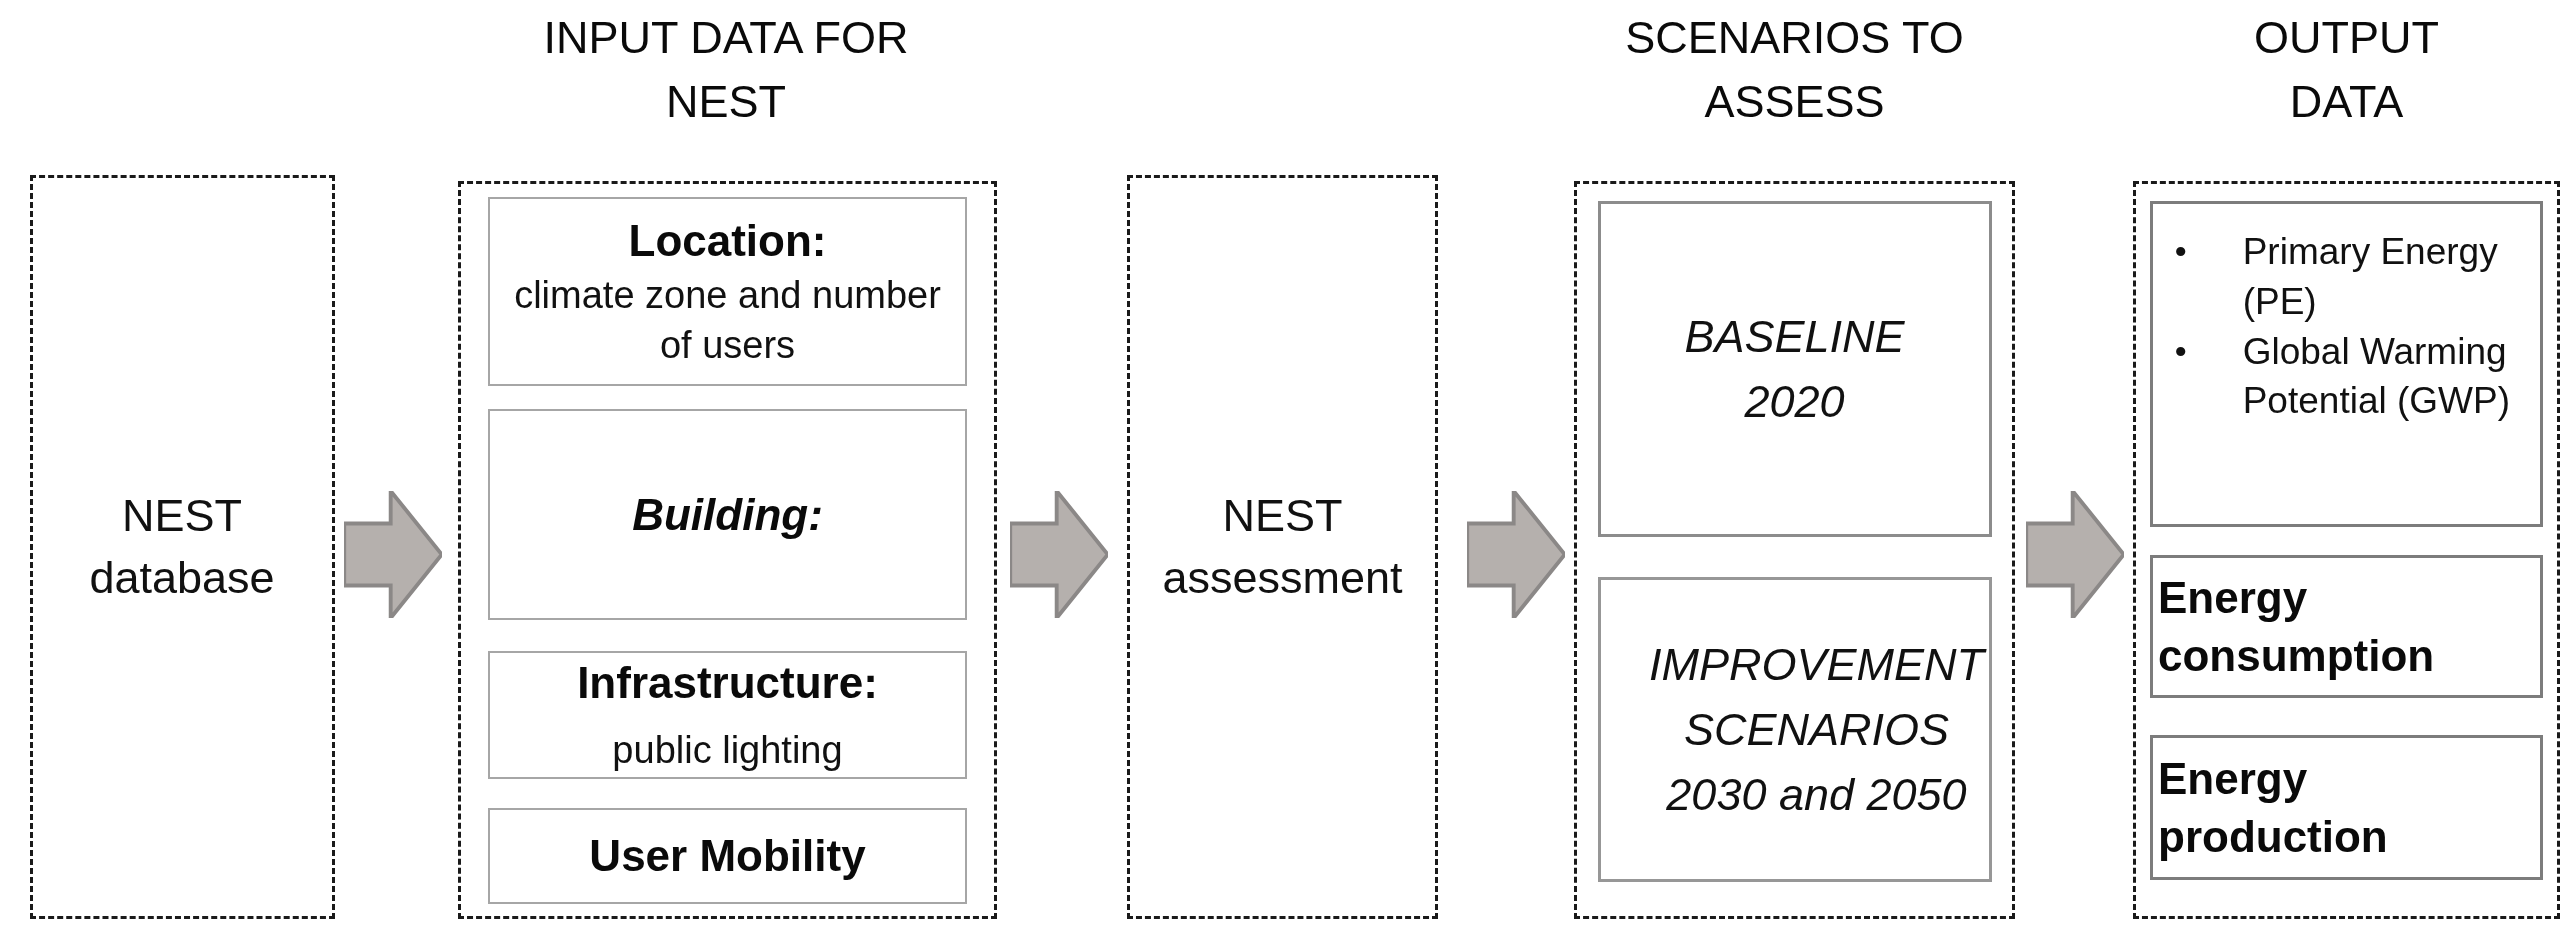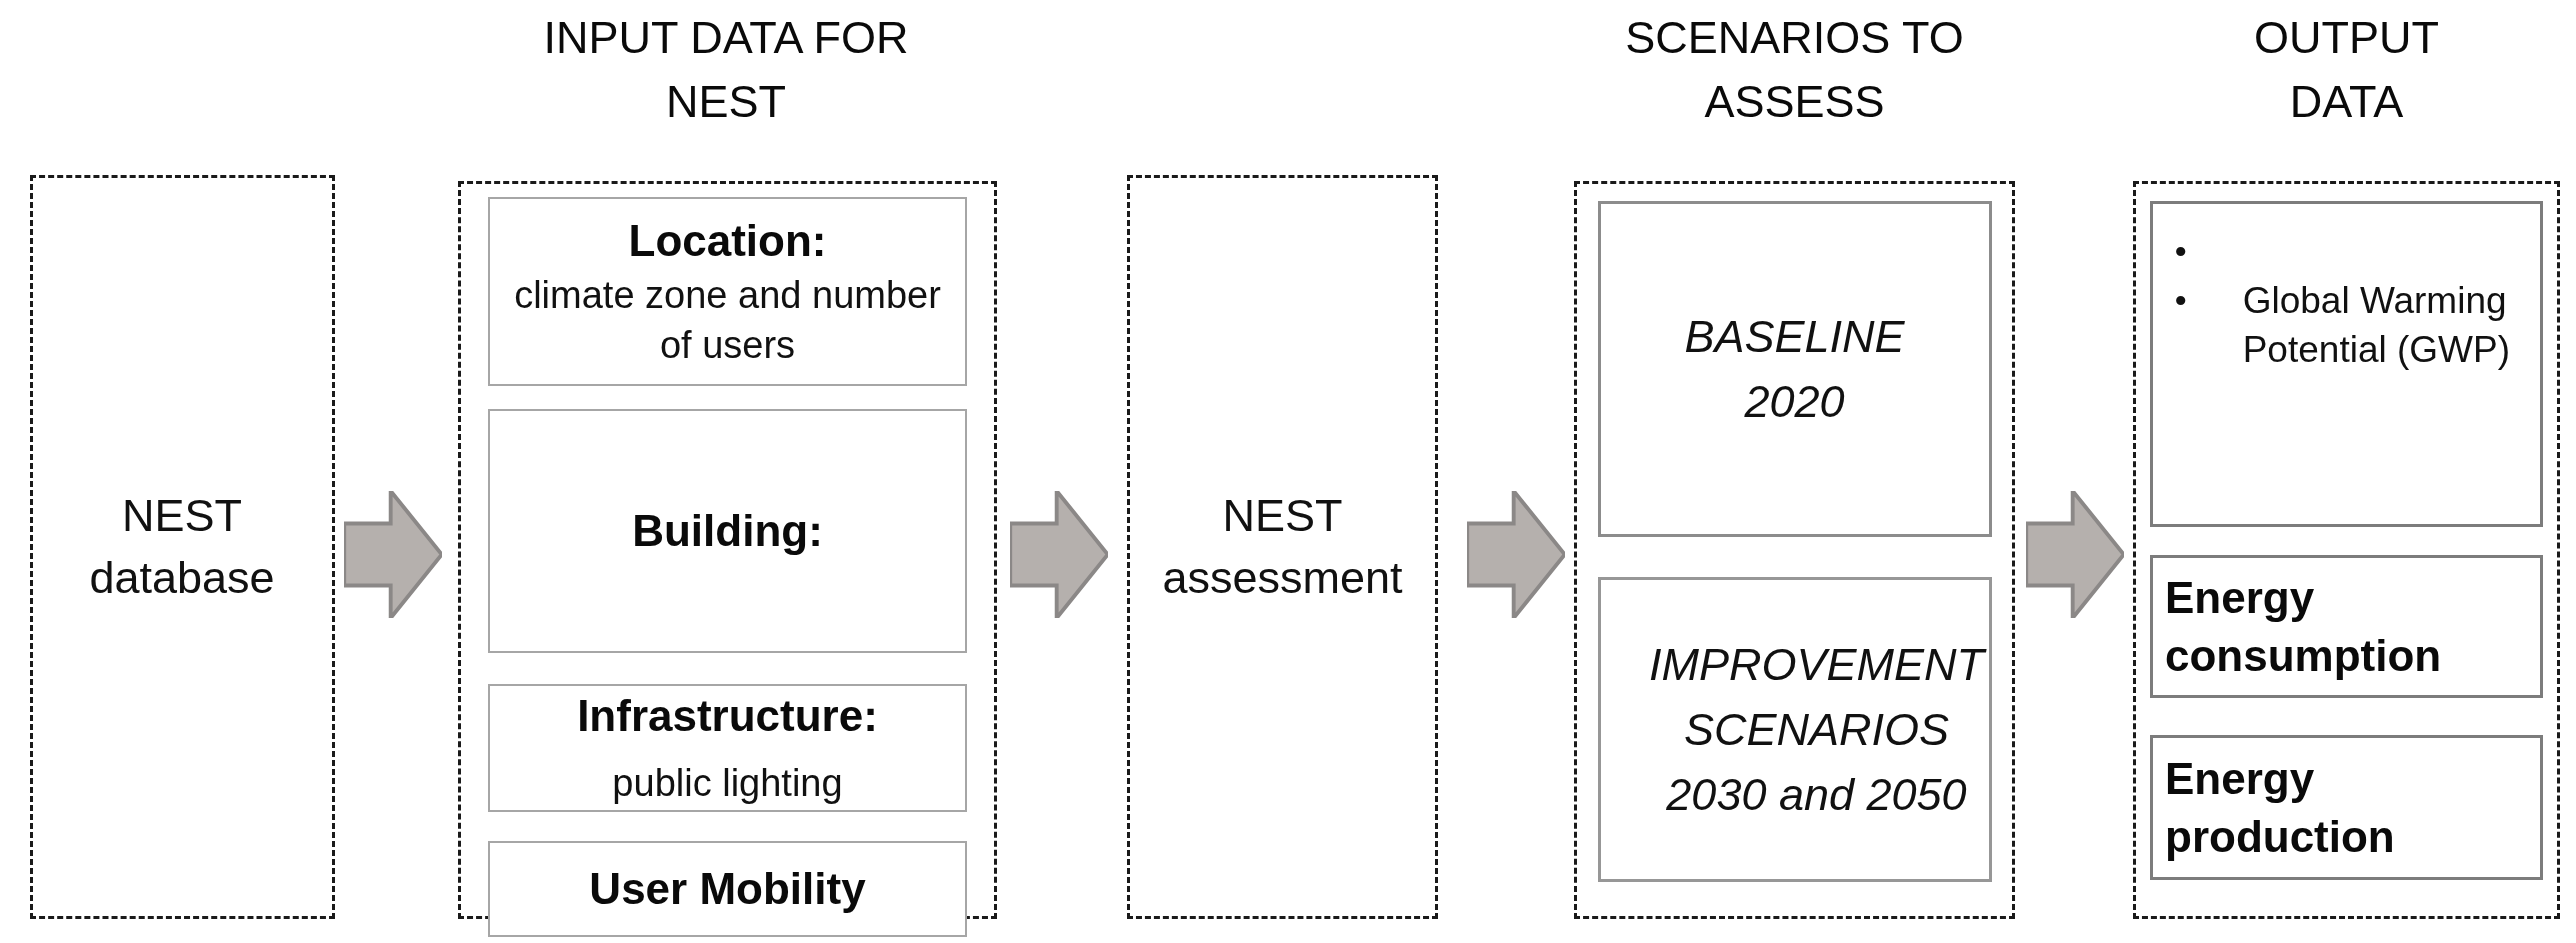--- a/index.html
+++ b/index.html
@@ -99,21 +99,21 @@
     line-height: 1.42;
     padding-left: 3.1px;
     color: #111111;
   }
   .bullettext { font-size: 37px; line-height: 1.34; color: #111111; text-align: left; }
   .obox-energy {
     display: flex;
     flex-direction: column;
     justify-content: center;
     align-items: flex-start;
-    padding-left: 12px;
+    padding-left: 5px;
     font-weight: bold;
     font-size: 44px;
     line-height: 1.3;
     color: #0a0a0a;
     text-align: left;
   }
   .obox-en1 { margin: 28px auto 0; height: 143px; }
   .obox-en2 { margin: 37px auto 0; height: 145px; }
 
   .arrow { position: absolute; width: 98px; height: 127px; }
@@ -138,21 +138,21 @@
   <svg class="arrow" style="left:344px; top:491px;" viewBox="0 0 126 164">
     <polygon points="0,42 60,42 60,0 126,82 60,164 60,122 0,122" stroke-width="5" fill="#b5b0ad" stroke="#8b8887"></polygon>
   </svg>
 
   <div class="dashed" style="left:458px; top:181px; width:539px; height:738px;">
     <div class="inbox" style="height:189px; margin-top:13.2px;">
       <div class="boxtitle pre">Location:</div>
       <div class="boxbody pre">climate zone and number
 of users</div>
     </div>
-    <div class="inbox" style="height:244px; margin-top:23px;">
+    <div class="inbox" style="height:211px; margin-top:23px;font-style:italic;">
       <div class="boxtitle pre">Building:</div>
     </div>
     <div class="inbox" style="height:128px; margin-top:31px;gap:13px;">
       <div class="boxtitle pre">Infrastructure:</div>
       <div class="boxbody pre">public lighting</div>
     </div>
     <div class="inbox" style="height:96px; margin-top:29px;">
       <div class="boxtitle pre">User Mobility</div>
     </div>
   </div>
@@ -180,20 +180,22 @@
 
   <svg class="arrow" style="left:2026px; top:491px;" viewBox="0 0 126 164">
     <polygon points="0,42 60,42 60,0 126,82 60,164 60,122 0,122" stroke-width="5" fill="#b5b0ad" stroke="#8b8887"></polygon>
   </svg>
 
   <div class="dashed" style="left:2133px; top:181px; width:427px; height:738px;">
     <div class="obox obox-impact">
       <div class="bullets">
         <div class="bullet-row">
           <span class="dot">•</span>
+          <span class="bullettext pre">Primary Energy
+(PE)</span>
         </div>
         <div class="bullet-row">
           <span class="dot">•</span>
           <span class="bullettext pre">Global Warming
 Potential (GWP)</span>
         </div>
       </div>
     </div>
     <div class="obox obox-energy obox-en1 pre">Energy
 consumption</div>

